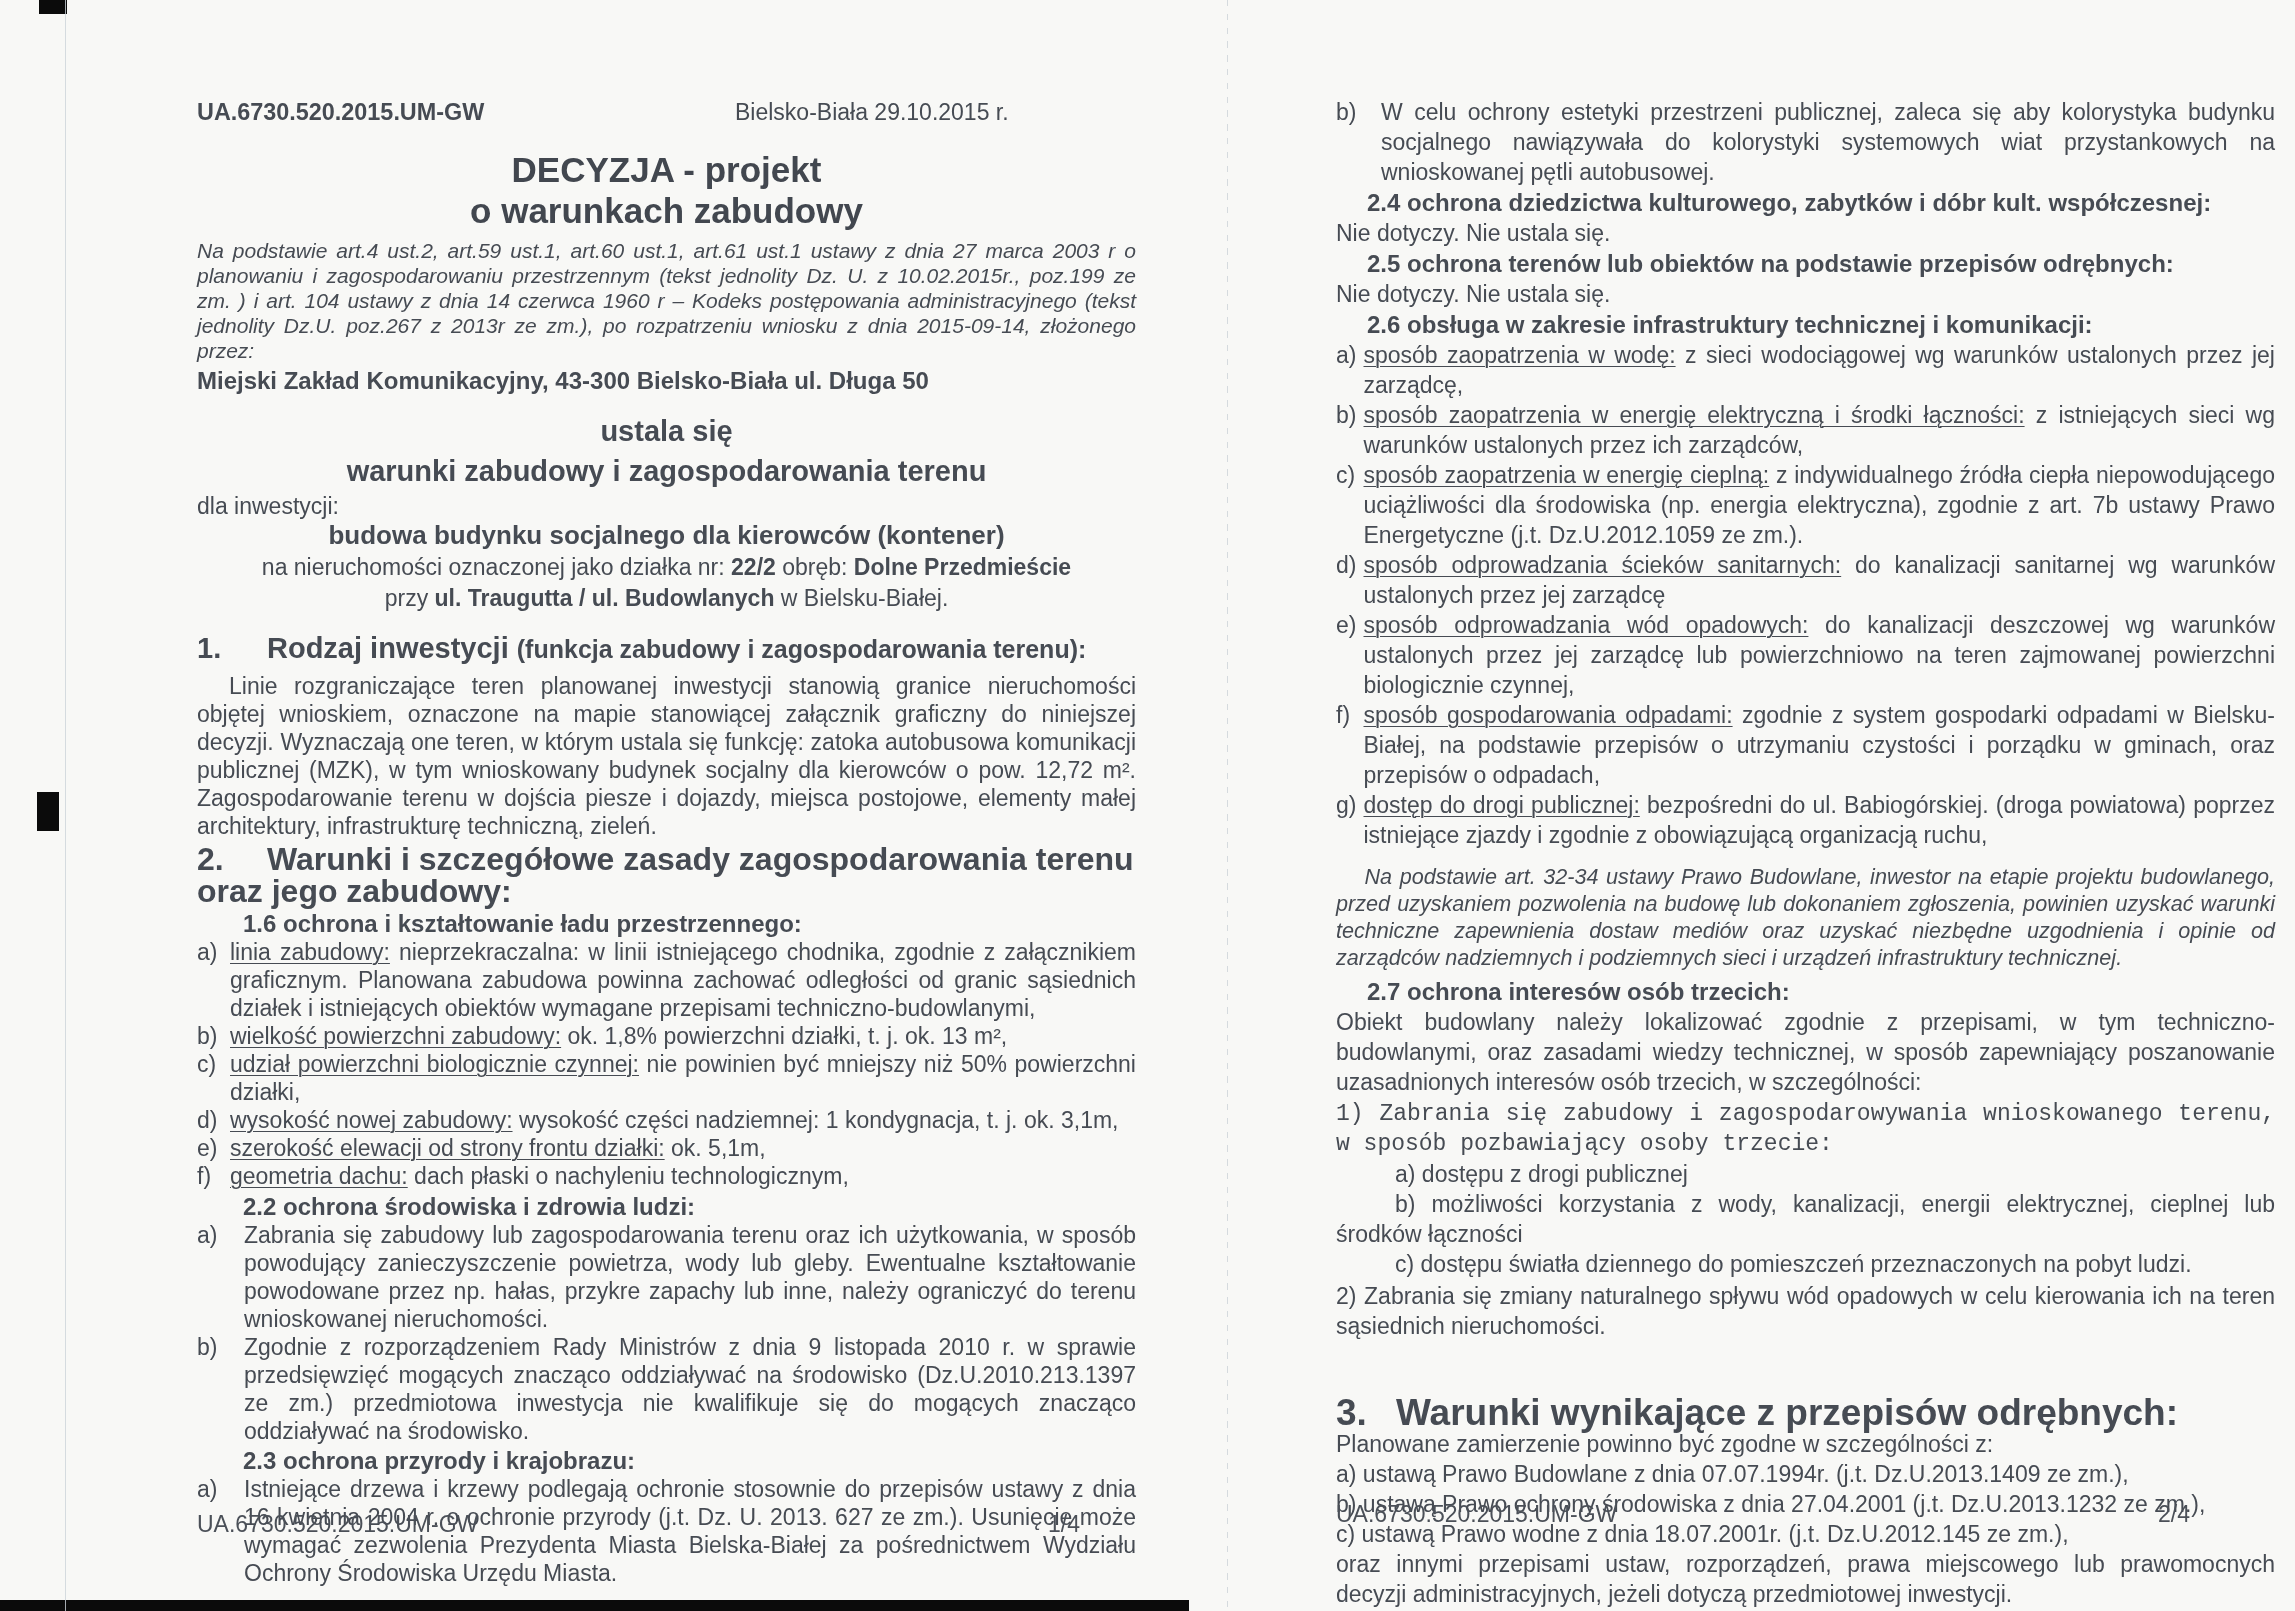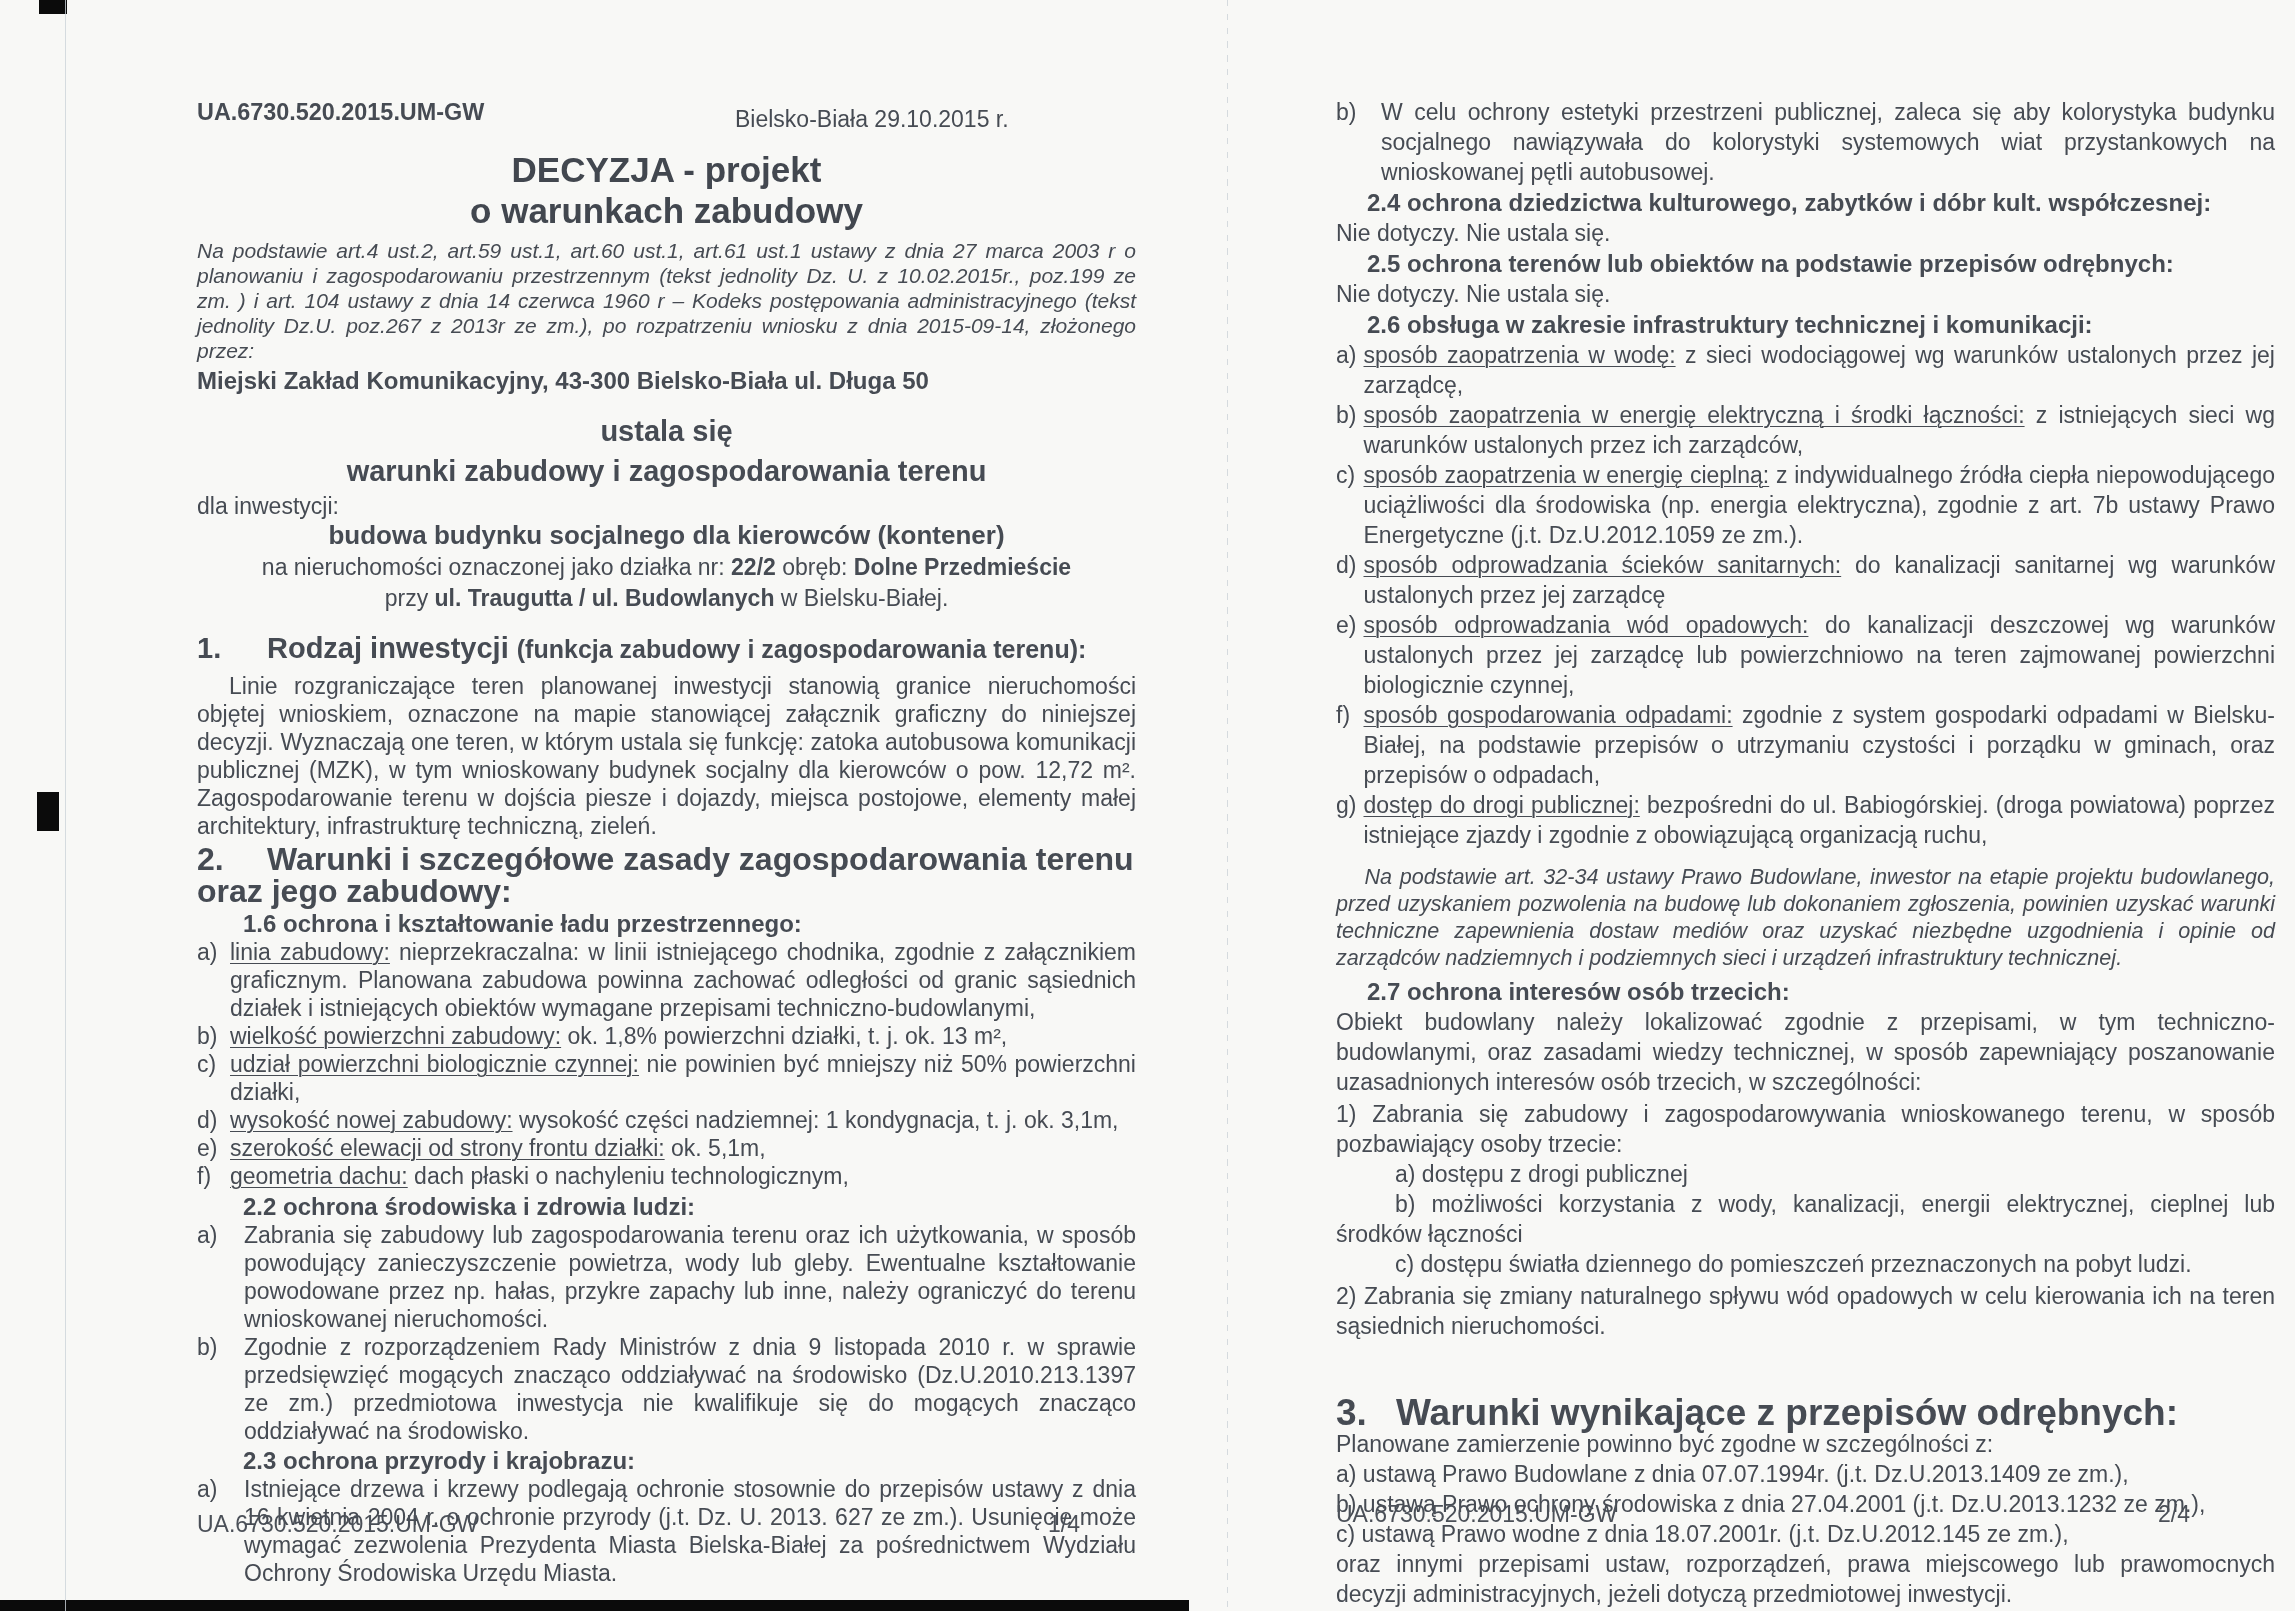--- a/index.html
+++ b/index.html
@@ -18,21 +18,21 @@
   #page2{left:1336px;top:97px;width:939px;}
   .b{font-weight:700;}
   .i{font-style:italic;}
   .just{text-align:justify;}
   .center{text-align:center;}
   .t{font-size:23px;line-height:28px;}
   #page2 .t{line-height:30px;}
   .u{text-decoration:underline;text-underline-offset:3.2px;text-decoration-thickness:1.4px;}
   
   .hdr{position:relative;height:29px;font-size:23.4px;}
-  .hdr .date{position:absolute;left:538px;top:7px;font-weight:400;font-size:23px;}
+  .hdr .date{position:absolute;left:538px;top:0;font-weight:400;font-size:23px;}
   .title{margin-top:21px;text-align:center;font-weight:700;font-size:35px;line-height:41px;color:#42474f;}
   .preamble{margin-top:7.3px;font-size:21px;line-height:25px;}
   .applicant{margin-top:3.7px;font-size:24px;line-height:28.5px;}
   .ustala1{margin-top:20px;font-size:29px;line-height:32px;}
   .ustala2{margin-top:7.3px;font-size:29px;line-height:32px;}
   .dla{margin-top:5.5px;}
   .invtitle{margin-top:1px;font-size:26px;line-height:29px;}
   .centerline{margin-top:2.8px;}
   .sec-head{margin-top:20px;font-size:29px;line-height:33px;}
   .sec-head .num{display:inline-block;width:70px;}
@@ -181,21 +181,21 @@
     </div>
     <div class="t just item6">
       <span class="mk">g)</span><span class="u">dostęp do drogi publicznej:</span><span> bezpośredni do ul. Babiogórskiej. (droga powiatowa) poprzez istniejące zjazdy i zgodnie z obowiązującą organizacją ruchu,</span>
     </div>
 
     <div class="i just noter">Na podstawie art. 32-34 ustawy Prawo Budowlane, inwestor na etapie projektu budowlanego, przed uzyskaniem pozwolenia na budowę lub dokonaniem zgłoszenia, powinien uzyskać warunki techniczne zapewnienia dostaw mediów oraz uzyskać niezbędne uzgodnienia i opinie od zarządców nadziemnych i podziemnych sieci i urządzeń infrastruktury technicznej.</div>
 
     <div class="subr b" style="margin-top:6.4px;">2.7  ochrona interesów osób trzecich:</div>
     <div class="t just">Obiekt budowlany należy lokalizować zgodnie z przepisami, w tym techniczno-budowlanymi, oraz zasadami wiedzy technicznej, w sposób zapewniający poszanowanie uzasadnionych interesów osób trzecich, w szczególności:</div>
 
-    <div class="t just" style="margin-top:1.8px;">1) Zabrania się zabudowy i zagospodarowywania wnioskowanego terenu, w sposób pozbawiający osoby trzecie:</div>
+    <div class="t just" style="margin-top:1.8px;font-family:Liberation Mono, monospace;">1) Zabrania się zabudowy i zagospodarowywania wnioskowanego terenu, w sposób pozbawiający osoby trzecie:</div>
     <div class="t ind130">a) dostępu z drogi publicznej</div>
     <div class="t just ind130">b) możliwości korzystania z wody, kanalizacji, energii elektrycznej, cieplnej lub środków łączności</div>
     <div class="t ind130">c) dostępu światła dziennego do pomieszczeń przeznaczonych na pobyt ludzi.</div>
     <div class="t just" style="margin-top:1.8px;">2) Zabrania się zmiany naturalnego spływu wód opadowych w celu kierowania ich na teren sąsiednich nieruchomości.</div>
 
     <div class="gap-big"></div>
 
     <div class="sec-head2 b">
       <span class="num">3.</span><span>Warunki wynikające z przepisów odrębnych:</span>
     </div>

